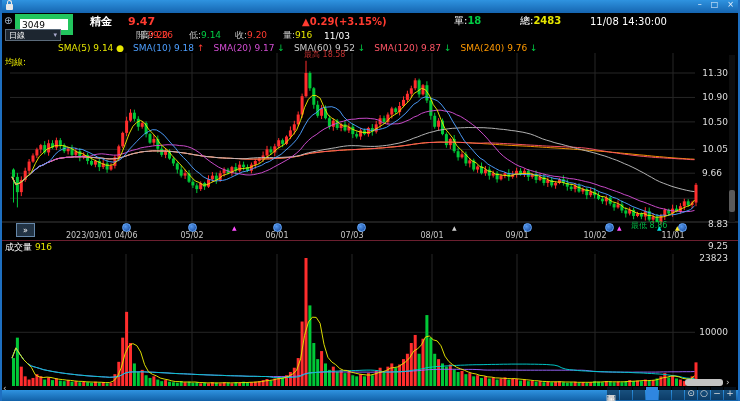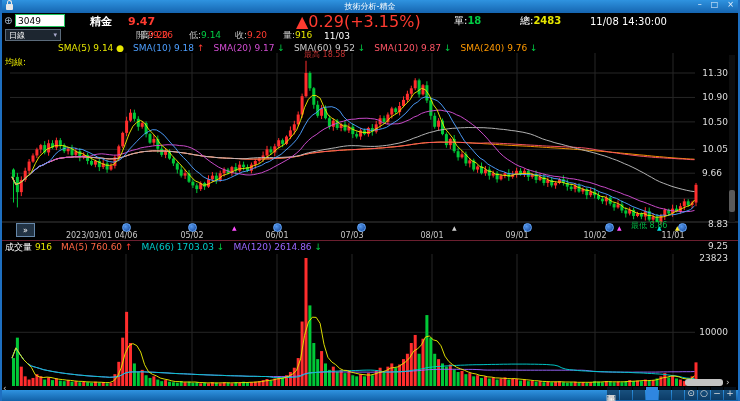--- a/index.html
+++ b/index.html
@@ -14,21 +14,21 @@
   .lockicon{display:inline-block;width:7px;height:6px;background:#e8e8e8;border-radius:1px;margin-left:4px;position:relative;}
   .lockicon:before{content:"";position:absolute;left:1px;top:-4px;width:3px;height:4px;border:1px solid #e8e8e8;border-bottom:none;border-radius:3px 3px 0 0;}
   .row{position:absolute;left:0;width:100%;display:flex;align-items:center;font-size:9px;}
   #quoterow{top:13px;height:16px;}
   #ohlcrow{top:29px;height:13px;text-decoration:underline;}
   #smarow{top:42px;height:11px;font-size:9px;gap:30px;}
   .q{position:absolute;white-space:nowrap;}
   .red{color:#ff3b30;} .grn{color:#00cc44;} .yel{color:#e6e600;margin-top:29px;} .wht{color:#ffffff;} .gry{color:#c8c8c8;}
   .bold{font-weight:bold;}
   #codebox{position:absolute;left:13px;top:1px;width:44px;height:11px;background:#fff;color:#000;
-    border:1px solid #22c55e;font-size:9px;font-family:inherit;padding:0 2px;}
+    border:5px solid #22c55e;font-size:9px;font-family:inherit;padding:0 2px;}
   .circplus{position:absolute;left:2px;top:2px;color:#9fb3c8;font-size:10px;}
   #periodsel{position:absolute;left:3px;top:0px;width:56px;height:12px;background:#1d2630;border:1px solid #5a6a7a;
     color:#fff;font-size:8px;display:flex;align-items:center;justify-content:space-between;padding:0 3px;box-sizing:border-box;}
   .caret{font-size:7px;color:#aac;}
   #smarow .sitem{margin-right:9px;white-space:nowrap;}
   svg{position:absolute;left:0;}
   #axisrow{position:absolute;left:0;top:222px;width:100%;height:18px;}
   .dlab{position:absolute;top:9px;width:84px;text-align:center;font-size:8px;color:#c8c8c8;}
   .mcir{position:absolute;top:1px;width:9px;height:9px;border-radius:50%;
     background:radial-gradient(circle at 35% 35%, #5599ee, #123f90);border:1px solid #66aaff;box-sizing:border-box;}
@@ -50,34 +50,33 @@
     color:#ddd;font-size:9px;line-height:9px;}
   .tbtn.active{background:#2f86e0;}
 </style>
 </head>
 <body>
 
 <div id="win">
 
   <div class="titlebar">
     <span class="lockicon"></span>
-    <span class="title">技術分析-精金</span>
     <span class="winctrls">
       <span>–</span>
       <span>□</span>
       <span>×</span>
     </span>
   </div>
 
   <div id="quoterow" class="row">
     <span class="q circplus">⊕</span>
     <input id="codebox" value="3049" style="">
     <span class="q wht bold" style="left:88px;font-size:11px;">精金</span>
     <span class="q red bold" style="left:126px;font-size:11px;">9.47</span>
-    <span class="q red" style="left:294px;font-size:16px;">▲0.29(+3.15%)</span>
+    <span class="q red" style="left:300px;font-size:10px;font-weight:bold;">▲0.29(+3.15%)</span>
     <span class="q" style="left:452px;font-size:10px;"><span class="wht">單:</span><span class="grn bold">18</span></span>
     <span class="q" style="left:518px;font-size:10px;"><span class="wht">總:</span><span class="yel bold">2483</span></span>
     <span class="q wht" style="left:588px;font-size:10px;">11/08 14:30:00</span>
   </div>
 
   <div id="ohlcrow" class="row">
     <div id="periodsel">
       <span>日線</span>
       <span class="caret">▾</span>
     </div>
@@ -502,25 +501,20 @@
       <div class="mtri" style="left: 450px; color: rgb(204, 204, 204);">▲</div>
       <div class="mtri" style="left: 615px; color: rgb(255, 77, 255);">▲</div>
       <div class="mtri" style="left: 655px; color: rgb(0, 221, 221);">▲</div>
       <div class="mtri" style="left: 673px; color: rgb(255, 238, 51);">▲</div>
     </div>
 
   <div id="sep1"></div>
 
   <div id="volheader">
     <span class="sitem"><span class="wht">成交量</span>&nbsp;<span class="yel">916</span></span>
-    <span id="volMas" style="display:flex;">
-        <span class="sitem"><span style="color:#ff6644">MA(5) 760.60 </span><span style="color:#ff3b30">↑</span></span>
-        <span class="sitem"><span style="color:#00cccc">MA(66) 1703.03 </span><span style="color:#00cc44">↓</span></span>
-        <span class="sitem"><span style="color:#9966ff">MA(120) 2614.86 </span><span style="color:#00cc44">↓</span></span>
-      </span>
   </div>
 
   <svg id="volSvg" width="740" height="134" style="top:254px;">
       <line x1="124" y1="0" x2="124" y2="132" stroke="#262626"></line>
       <line x1="190" y1="0" x2="190" y2="132" stroke="#262626"></line>
       <line x1="275" y1="0" x2="275" y2="132" stroke="#262626"></line>
       <line x1="350" y1="0" x2="350" y2="132" stroke="#262626"></line>
       <line x1="430" y1="0" x2="430" y2="132" stroke="#262626"></line>
       <line x1="515" y1="0" x2="515" y2="132" stroke="#262626"></line>
       <line x1="593" y1="0" x2="593" y2="132" stroke="#262626"></line>

